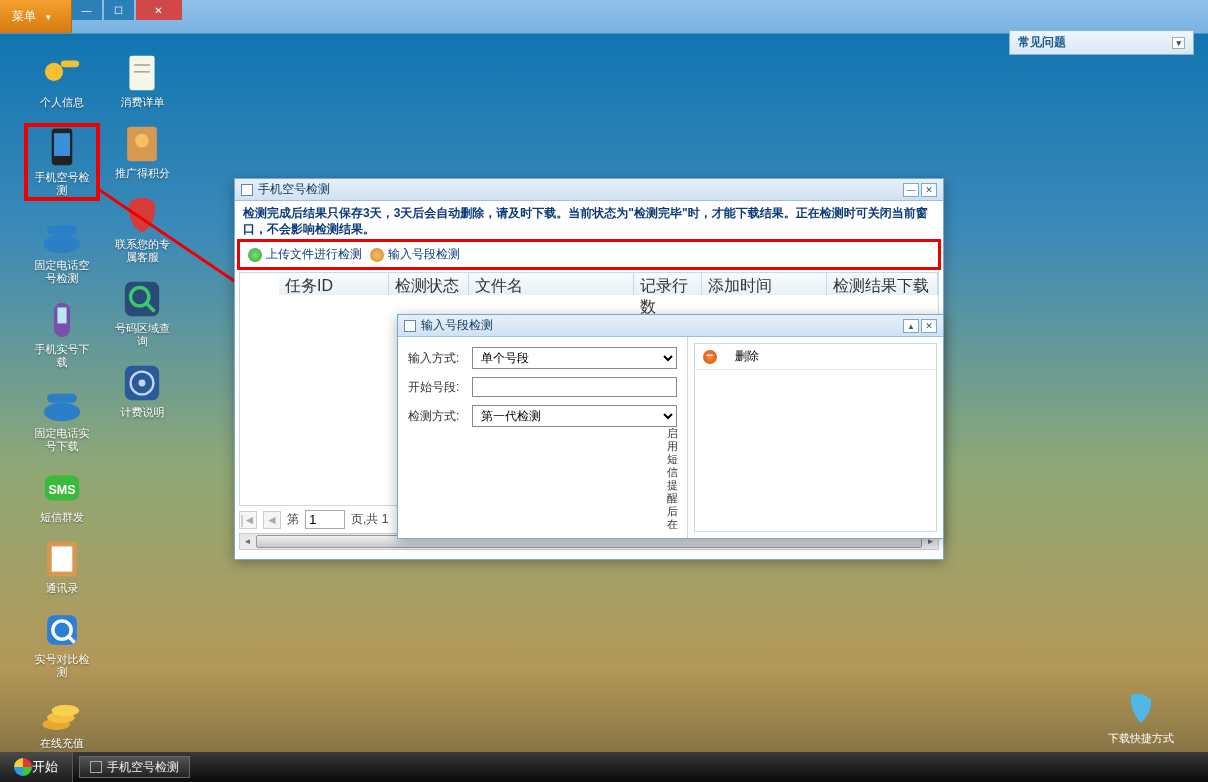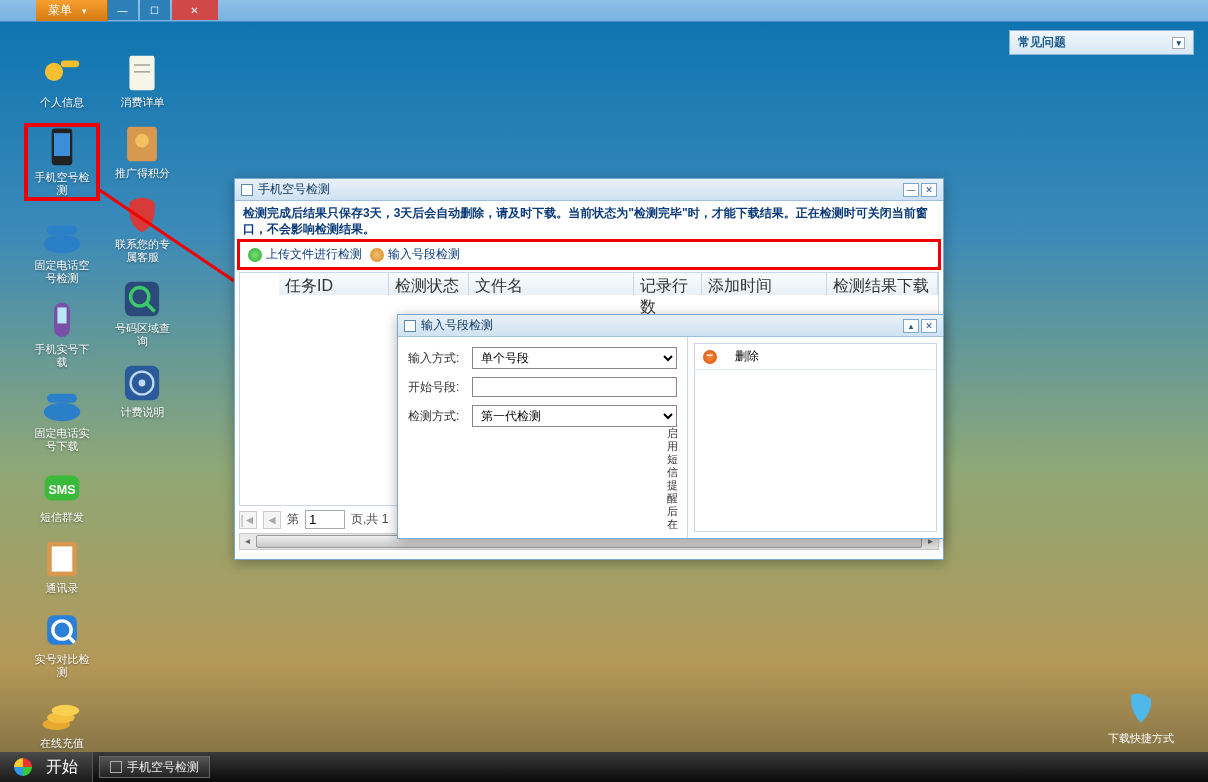--- a/index.html
+++ b/index.html
@@ -1,19 +1,19 @@
 <!DOCTYPE html>
 <html><head>
 <meta charset="utf-8">
 <style>
 * { margin: 0; padding: 0; box-sizing: border-box; font-family: "Microsoft YaHei", sans-serif; }
 body { width: 1208px; height: 782px; overflow: hidden; position: relative; background: linear-gradient(180deg, #0a72b0 0%, #3c8ab8 30%, #8fa876 60%, #b49858 85%, #7a6a40 100%); }
 
 
-.top-bar { height: 22px; background: linear-gradient(#8fc0e8, #79b3e2); display: flex; align-items: flex-start; border-bottom: 1px solid #4a8fc8; padding-left: 36px; }
+.top-bar { height: 34px; background: linear-gradient(#8fc0e8, #79b3e2); display: flex; align-items: flex-start; border-bottom: 1px solid #4a8fc8; }
 .menu-btn { background: linear-gradient(#f5a030, #d67a10); color: #fff; font-size: 12px; padding: 2px 20px 2px 12px; position: relative; height: 100%; display: flex; align-items: center; border-right: 1px solid #b86a10; }
 .menu-btn::after { content: '▾'; font-size: 9px; margin-left: 10px; }
 .banner-text { flex: 1; font-size: 12px; color: #003366; text-align: center; }
 .win-controls { display: flex; height: 100%; }
 .win-btn { width: 30px; height: 20px; display: flex; align-items: center; justify-content: center; font-size: 10px; color: #fff; }
 .win-min { background: #2d7fb8; }
 .win-max { background: #2d7fb8; margin-left: 2px; }
 .win-close { background: #d04848; width: 46px; margin-left: 2px; }
 
 
@@ -74,21 +74,21 @@
 
 
 .arrow-line { position: absolute; top: 145px; left: 80px; pointer-events: none; }
 
 
 .shortcut { position: absolute; right: 34px; bottom: 36px; text-align: center; color: #fff; font-size: 11px; }
 .shortcut .sc-ic { width: 36px; height: 36px; margin: 0 auto 4px; }
 
 
 .taskbar { position: absolute; bottom: 0; left: 0; right: 0; height: 30px; background: linear-gradient(#3a3a3a, #0a0a0a); display: flex; align-items: center; }
-.start-btn { background: linear-gradient(#4a4a4a, #1a1a1a); color: #fff; font-size: 16px; padding: 4px 14px; display: flex; align-items: center; gap: 14px; border-right: 1px solid #555; height: 100%; }
+.start-btn { background: linear-gradient(#4a4a4a, #1a1a1a); color: #fff; font-size: 13px; padding: 4px 14px; display: flex; align-items: center; gap: 0; border-right: 1px solid #555; height: 100%; }
 .start-orb { width: 18px; height: 18px; border-radius: 50%; background: conic-gradient(#e33 0 90deg, #3c3 90deg 180deg, #39e 180deg 270deg, #fc3 270deg); }
 .task-item { background: linear-gradient(#555, #222); color: #eee; font-size: 12px; padding: 3px 10px; margin-left: 6px; border: 1px solid #666; display: flex; align-items: center; gap: 5px; height: 22px; }
 .task-item .ti { width: 12px; height: 12px; border: 1px solid #aaa; }
 </style>
 </head>
 <body>
 
 <div class="top-bar">
   <div class="menu-btn">菜单</div>
   <div class="win-controls">

